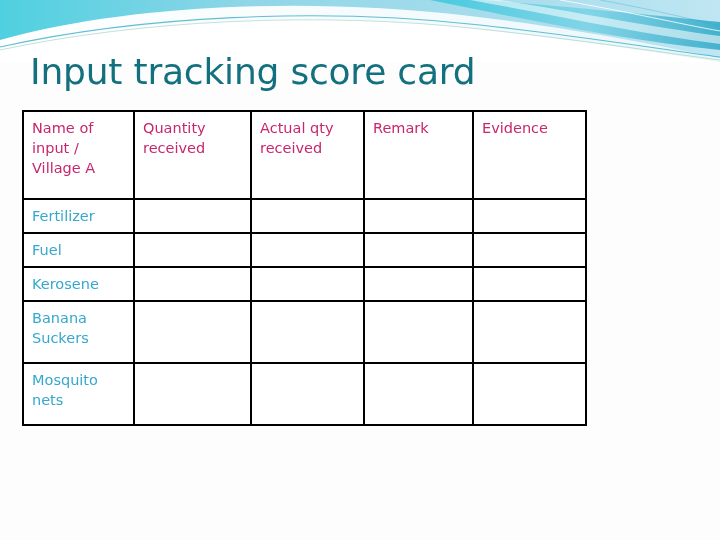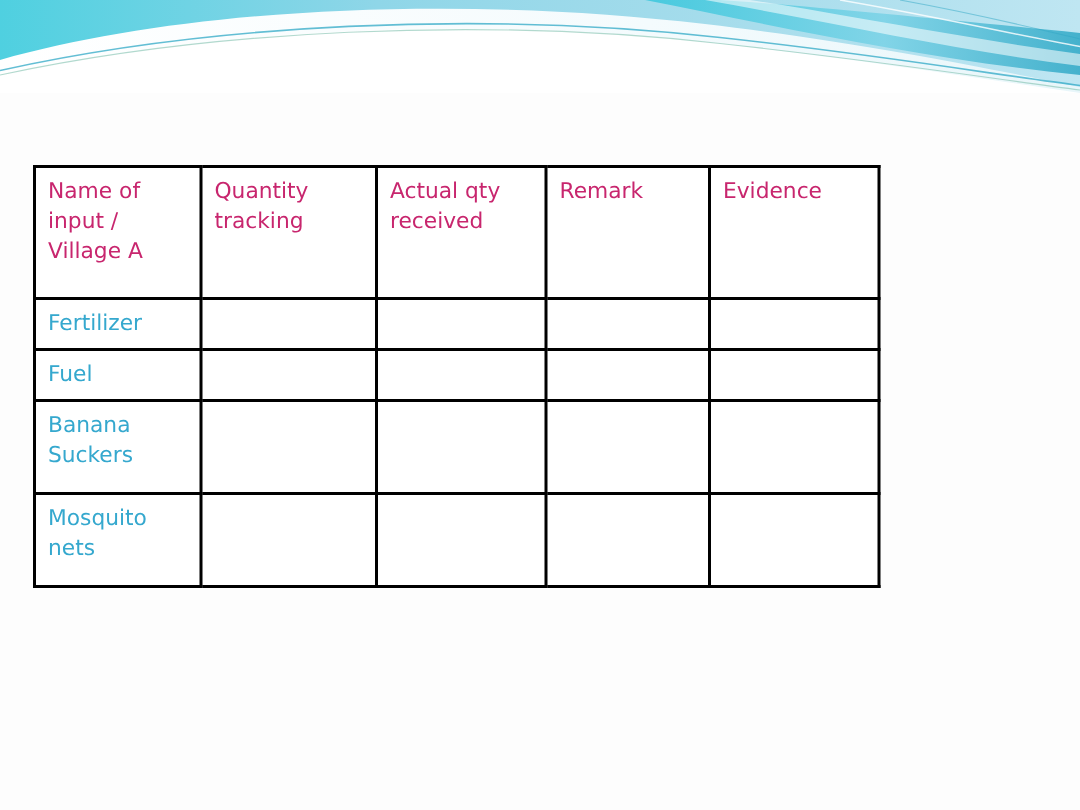--- a/index.html
+++ b/index.html
@@ -130,39 +130,40 @@
       <path d="M0,62 L0,52 C130,20 310,10 470,28 C585,41 665,54 720,62 Z" fill="#FFFFFF"></path>
       <path d="M430,0 C520,18 620,40 720,50 L720,22 C640,14 540,4 480,0 Z" fill="url(#gBand2)" opacity="0.85"></path>
       <path d="M470,0 C560,16 640,34 720,44 L720,36 C645,26 565,10 500,0 Z" fill="#FFFFFF" opacity="0.55"></path>
       <path d="M0,47 C140,16 320,7 480,25 C590,37 665,50 720,57" fill="none" stroke="#2FA8C6" stroke-width="1.1" opacity="0.75"></path>
       <path d="M0,50 C140,20 320,11 480,29 C590,41 665,53 720,60" fill="none" stroke="#7FBFAE" stroke-width="0.8" opacity="0.6"></path>
       <path d="M560,0 C630,12 680,24 720,31" fill="none" stroke="#FFFFFF" stroke-width="1" opacity="0.8"></path>
       <path d="M600,0 C655,10 695,20 720,26" fill="none" stroke="#2FA8C6" stroke-width="0.7" opacity="0.5"></path>
     </svg>
   </div>
 
+  <div id="title">Input tracking score card</div>
 
   <table id="score-table">
     <colgroup>
       <col class="c0">
         <col class="c1">
         <col class="c2">
         <col class="c3">
         <col class="c4">
     </colgroup>
     <tbody>
       <tr>
         <td class="hdr-cell">
             <span class="txt">Name of
 input /
 Village A</span>
           </td>
         <td class="hdr-cell">
             <span class="txt">Quantity
-tracking</span>
+received</span>
           </td>
         <td class="hdr-cell">
             <span class="txt">Actual qty
 received</span>
           </td>
         <td class="hdr-cell">
             <span class="txt">Remark</span>
           </td>
         <td class="hdr-cell">
             <span class="txt">Evidence</span>
@@ -182,20 +183,29 @@
       <tr>
         <td class="row-label r-one">
             <span class="txt">Fuel</span>
           </td>
         <td class="empty-cell"></td>
         <td class="empty-cell"></td>
         <td class="empty-cell"></td>
         <td class="empty-cell"></td>
       </tr>
 
+      <tr>
+        <td class="row-label r-one">
+            <span class="txt">Kerosene</span>
+          </td>
+        <td class="empty-cell"></td>
+        <td class="empty-cell"></td>
+        <td class="empty-cell"></td>
+        <td class="empty-cell"></td>
+      </tr>
 
 
 
       <tr>
         <td class="row-label r-two">
             <span class="txt">Banana
 Suckers</span>
           </td>
         <td class="empty-cell"></td>
         <td class="empty-cell"></td>

